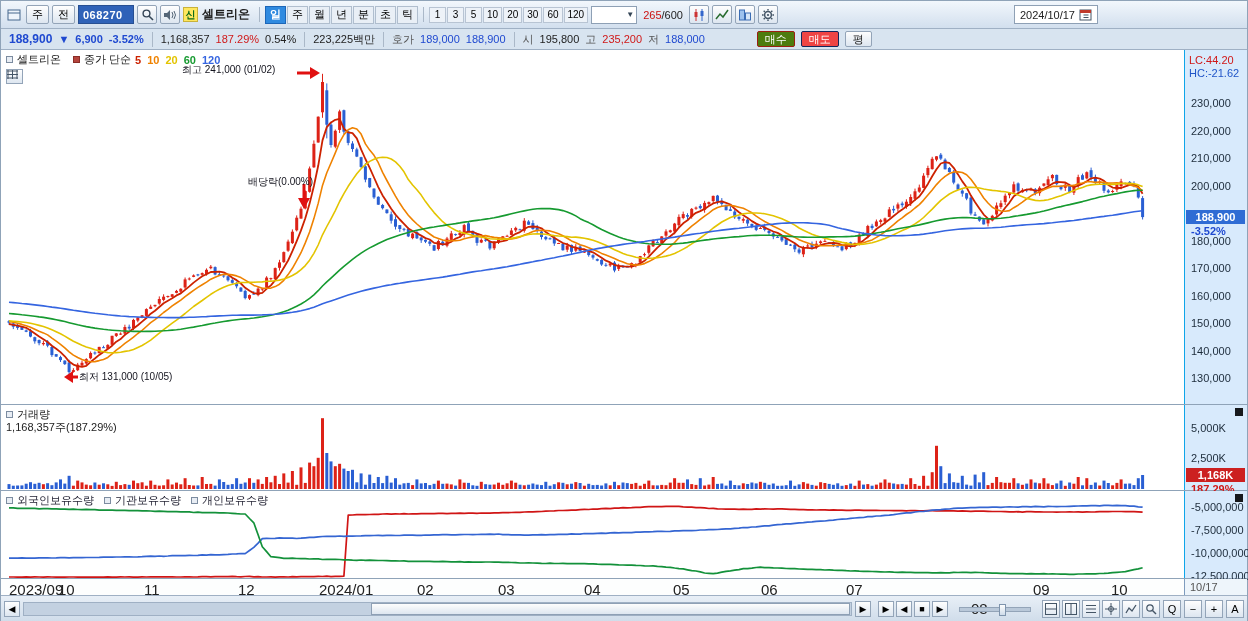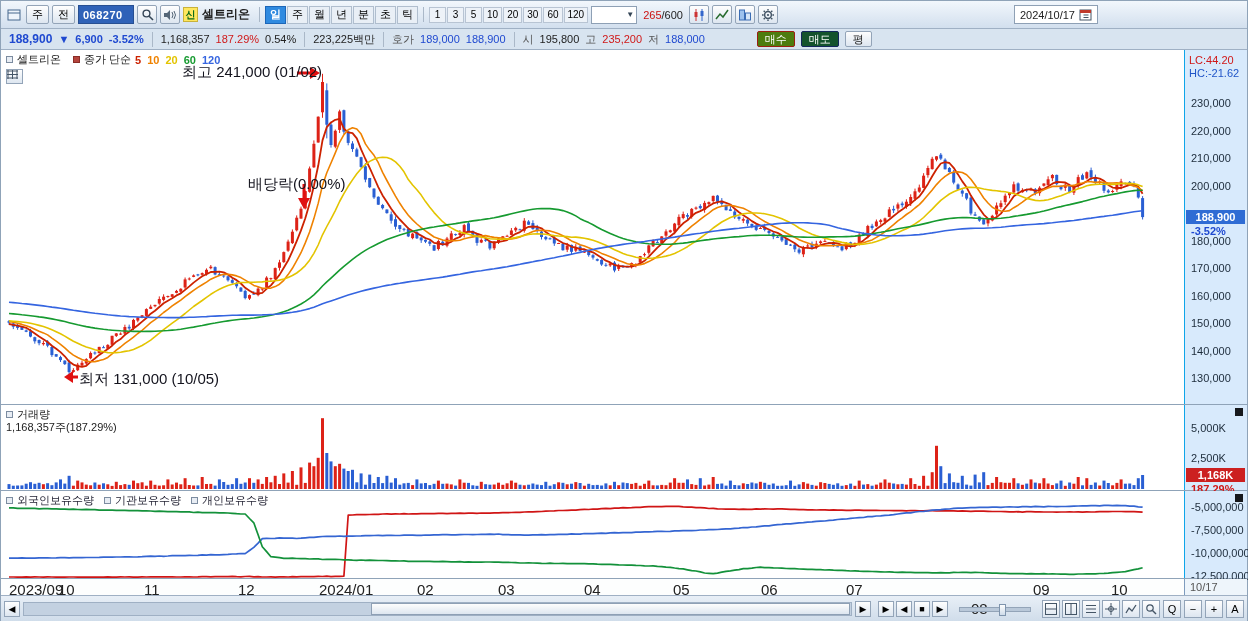--- a/index.html
+++ b/index.html
@@ -30,37 +30,37 @@
   .dateinput{height:19px;background:#fff;border:1px solid #8ea0b5;display:flex;align-items:center;
     padding:0 5px;gap:4px}
   
   .infobar{height:21px;background:#d8e4f0;border-bottom:1px solid #9fb0c4;display:flex;align-items:center;
     gap:6px;padding:0 8px;flex:0 0 auto;white-space:nowrap}
   .blue{color:#1f49d0}.red{color:#d01818}.bold{font-weight:bold}
   .pricebig{font-size:12px}
   .actbtn{height:16px;padding:0 7px;border-radius:2px;font-size:11px;color:#fff;border:1px solid #00000033;
     display:inline-flex;align-items:center}
   .buy{background:#4d7c0f;border-color:#9c1f12}
-  .sell{background:#14532d;border-color:#14275c}
+  .sell{background:#ef4444;border-color:#14275c}
   .avg{background:linear-gradient(#fdfdfd,#dde6f0);color:#222;border:1px solid #93a4b8}
   
   .pane{position:relative;background:#fff;flex:0 0 auto}
   .price-pane{height:355px;border-bottom:1px solid #8fa3b8}
   .volume-pane{height:86px;border-bottom:1px solid #8fa3b8}
   .own-pane{height:88px;border-bottom:1px solid #8fa3b8}
   .pane svg{position:absolute;left:0;top:0}
   .axiscol{position:absolute;left:1183px;right:0;top:0;bottom:0;background:#d8eafc;border-left:1px solid #0ea5e9}
   .axis-label{position:absolute;left:6px;font-size:11px;color:#1c2b3a;line-height:13px;white-space:nowrap}
   .tag{position:absolute;left:1px;right:2px;height:14px;color:#fff;font-weight:bold;font-size:11px;
     display:flex;align-items:center;justify-content:center}
   .ptag{background:#2f6cd4}.vtag{background:#cc2020}
   .tagpct{position:absolute;left:6px;font-size:11px;line-height:12px}
   .legend{position:absolute;display:flex;align-items:center;gap:4px;font-size:11px;white-space:nowrap}
   .lgsq{width:7px;height:7px;display:inline-block;border:1px solid #7c8ca0;background:#e8edf4}
-  .ann{position:absolute;font-size:15px;color:#14141e;white-space:nowrap}
+  .ann{position:absolute;font-size:10px;color:#14141e;white-space:nowrap}
   .minisq{position:absolute;right:4px;top:3px;width:8px;height:8px;background:#16181c}
   .lchc{position:absolute;left:4px;font-size:11px;line-height:12px;white-space:nowrap}
   .gridbtn{position:absolute;left:5px;top:19px;width:17px;height:15px;background:linear-gradient(#fefefe,#dde6f0);
     border:1px solid #93a4b8;display:flex;align-items:center;justify-content:center}
   
   .xaxis{height:17px;position:relative;background:#fdfefe;border-bottom:1px solid #9fb0c4;flex:0 0 auto}
   .xlabel{position:absolute;top:2px;font-size:15px;color:#222;white-space:nowrap}
   .xaxis .rightcell{position:absolute;left:1183px;right:0;top:0;bottom:0;border-left:1px solid #7e9cbe;background:#eef5fb}
   .xaxis .rightcell span{position:absolute;left:5px;top:2px;color:#555}
   

